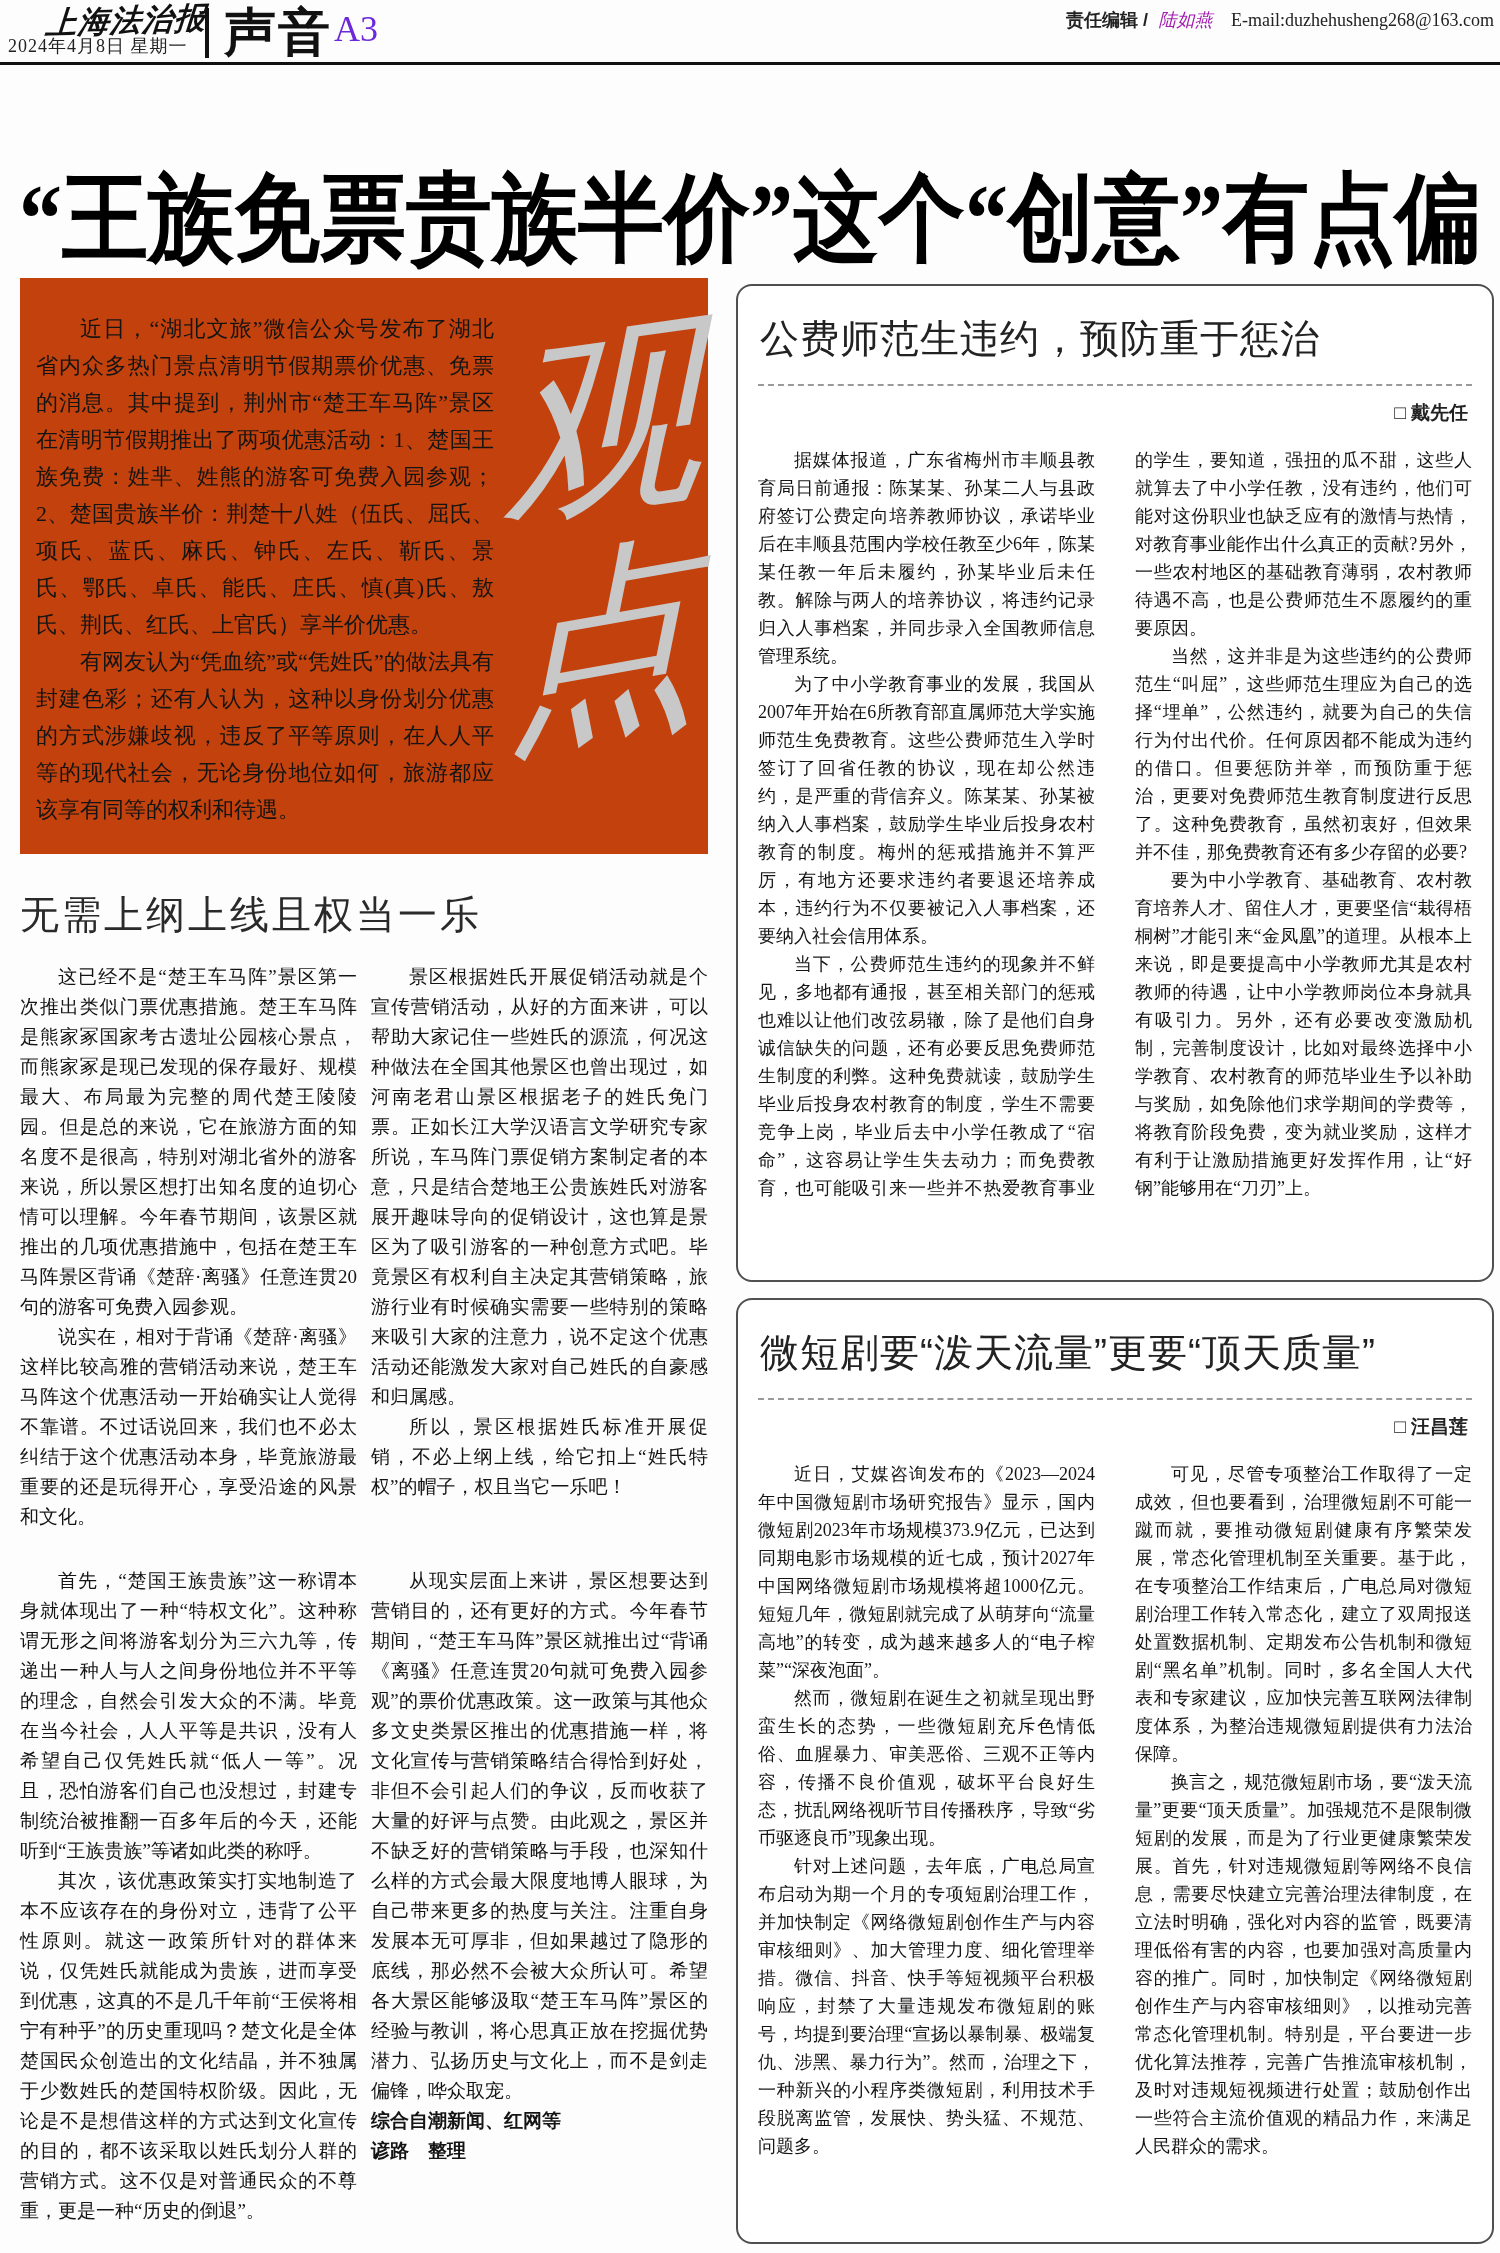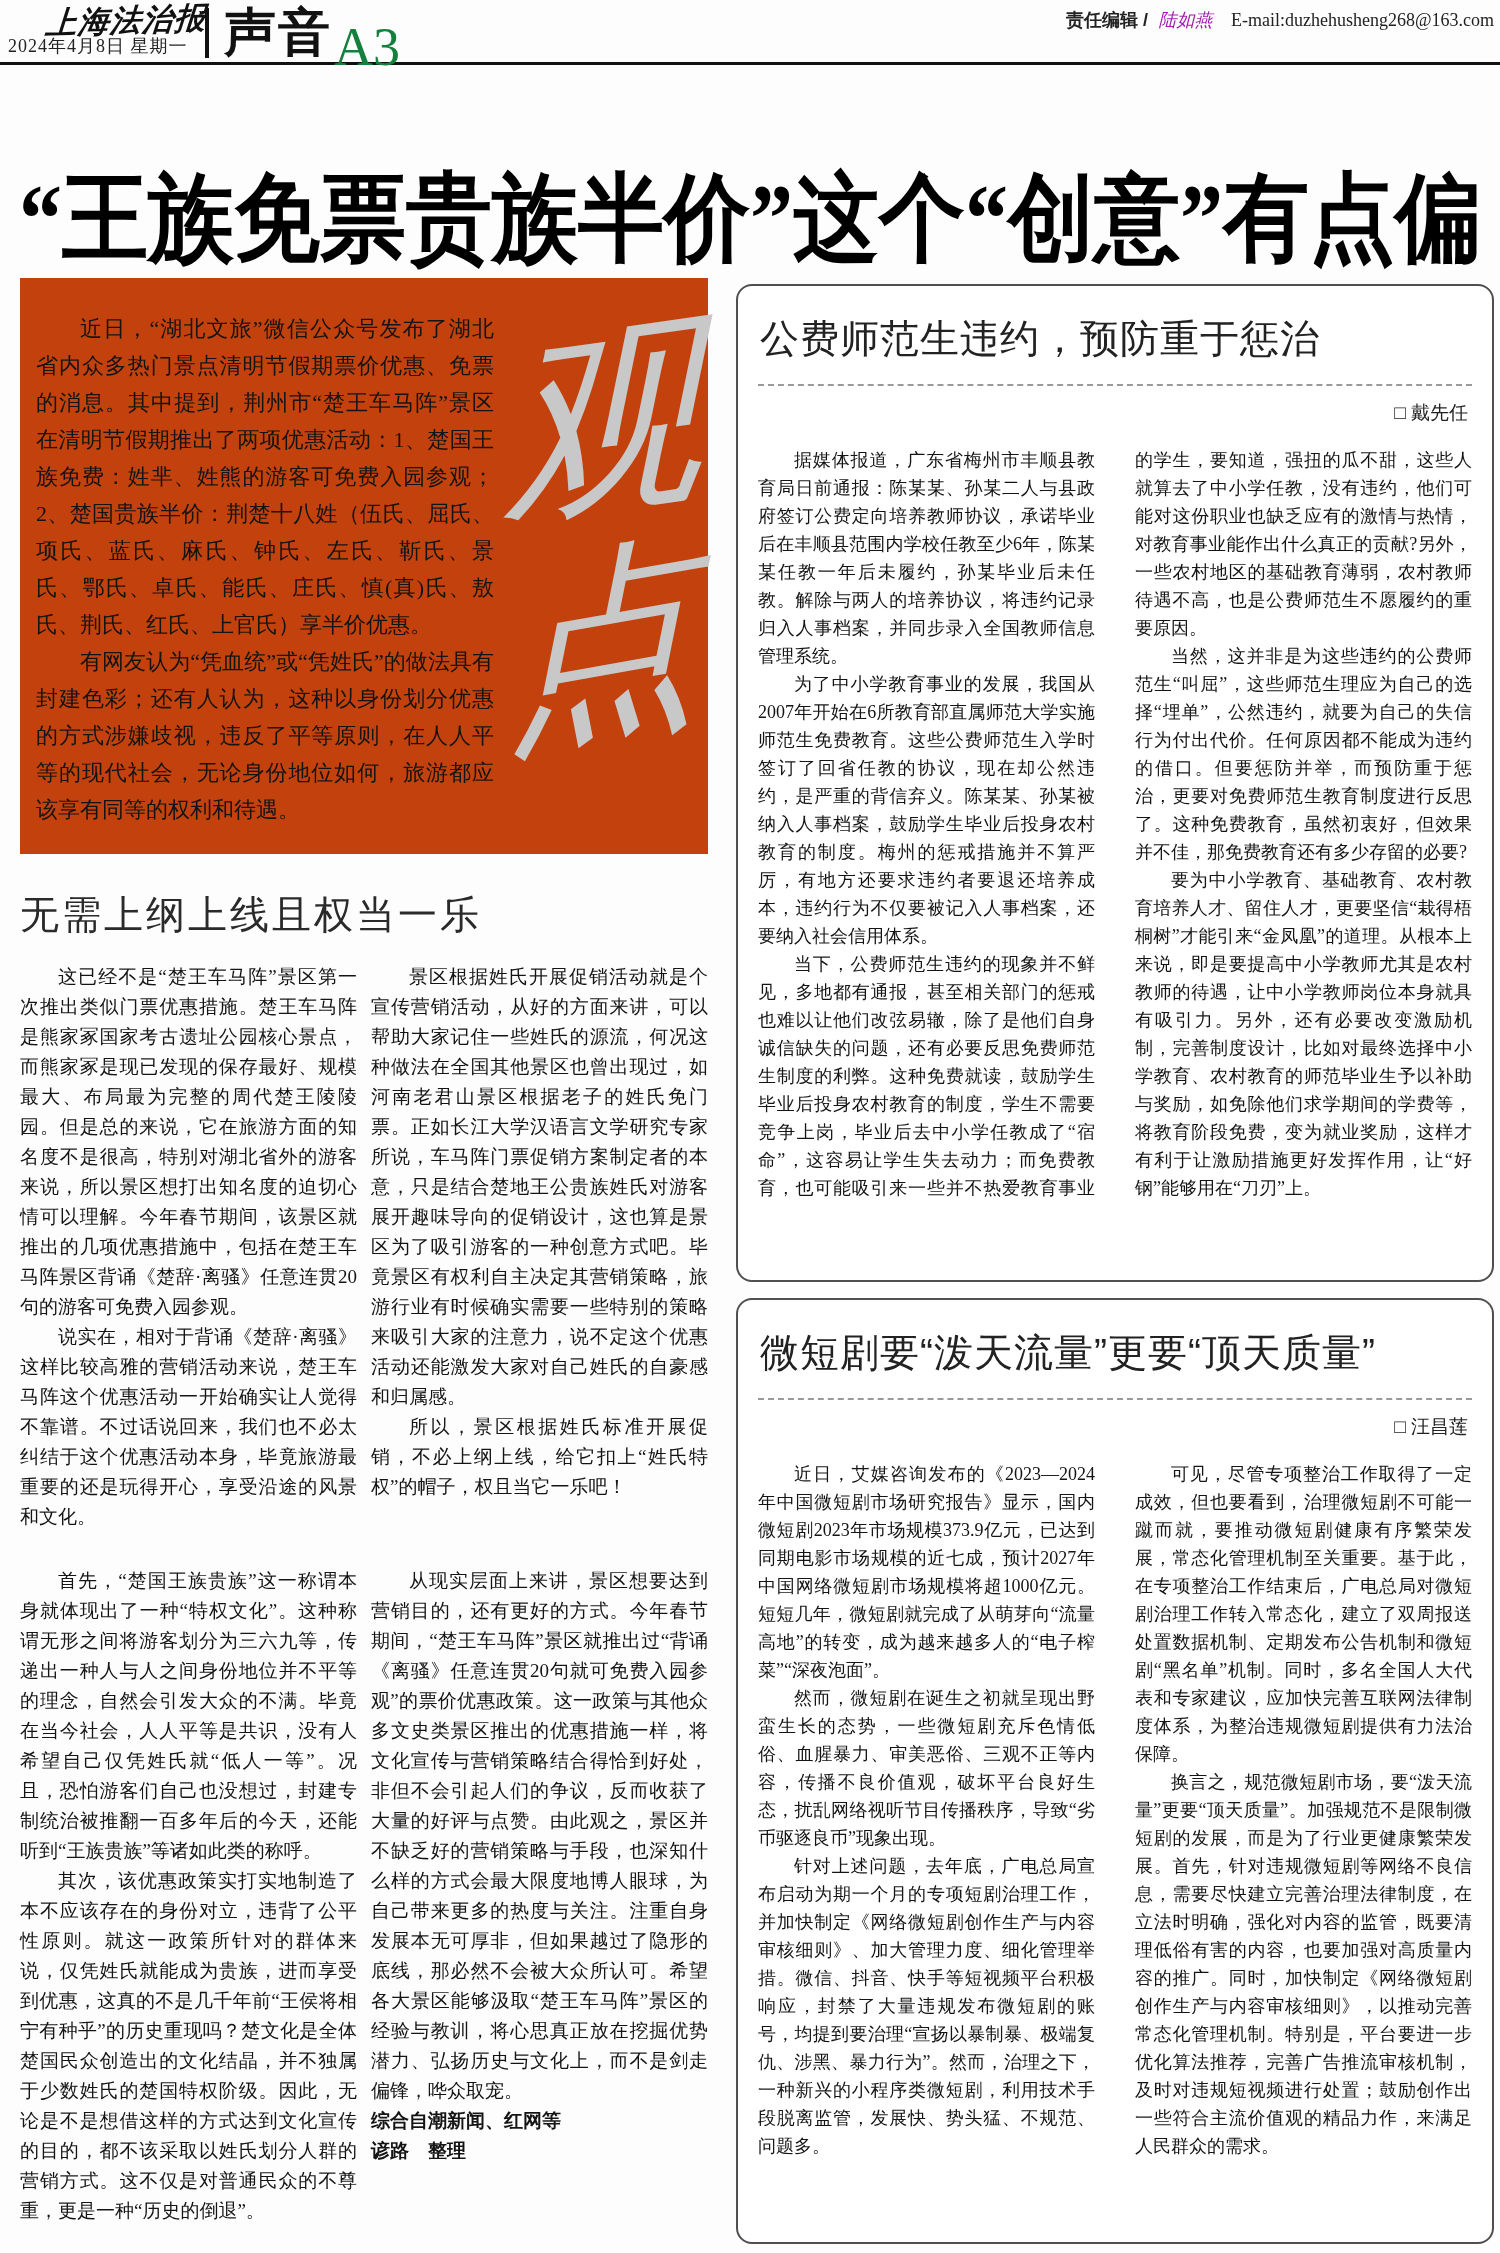--- a/index.html
+++ b/index.html
@@ -6,21 +6,21 @@
   .page{position:relative;width:1500px;height:2253px;margin:0 auto;background:#fdfdfd;
         font-family:"Liberation Serif","DejaVu Serif",serif;color:#141414;overflow:hidden;}
   
   .masthead{position:absolute;left:0;top:0;width:100%;height:62px;border-bottom:3px solid #111;}
   .paper-name{position:absolute;left:46px;top:0px;font-size:31px;font-weight:bold;font-style:italic;
               transform:skewX(-6deg) rotate(-2deg);letter-spacing:1px;color:#111;}
   .date-line{position:absolute;left:8px;top:34px;font-size:18px;color:#222;letter-spacing:1px;}
   .mast-divider{position:absolute;left:205px;top:8px;width:4px;height:50px;background:#111;}
   .section-name{position:absolute;left:224px;top:-2px;font-size:52px;font-weight:900;
                 font-family:"Liberation Sans","DejaVu Sans",sans-serif;letter-spacing:2px;color:#111;}
-  .page-no{position:absolute;left:334px;top:16px;font-size:54px;color:#15803d;font-family:"Liberation Serif",serif;}
+  .page-no{position:absolute;left:334px;top:8px;font-size:36px;color:#6d28d9;font-family:"Liberation Serif",serif;}
   .mast-right{position:absolute;right:6px;top:8px;font-size:18px;color:#222;white-space:nowrap;}
   .mast-right .ed-label{font-family:"Liberation Sans",sans-serif;font-weight:bold;}
   .mast-right .ed-name{font-style:italic;color:#a21caf;margin:0 14px 0 6px;}
   
   .headline{position:absolute;left:10px;top:96px;width:1480px;text-align:center;white-space:nowrap;
             font-size:86px;font-weight:900;letter-spacing:0px;color:#000;
             font-family:"Liberation Serif","DejaVu Serif",serif;transform:scaleY(1.12);transform-origin:top;}
   
   .left-region{position:absolute;left:20px;top:278px;width:688px;}
   .right-region{position:absolute;left:736px;top:284px;width:758px;}
@@ -39,21 +39,21 @@
   .two-col{column-count:2;column-gap:14px;font-size:19px;line-height:30px;text-align:justify;}
   .two-col p{margin:0;text-indent:2em;}
   .credit{font-weight:bold;text-align:left;text-indent:0 !important;}
   
   .boxed{border:2px solid #4f4f4f;border-radius:16px;background:#fff;box-sizing:border-box;
          padding:24px 20px 18px 20px;margin-bottom:16px;}
   .box-a{min-height:998px;}
   .box-b{min-height:946px;}
   .r-title{margin:0;padding:2px 2px 18px 2px;font-size:39px;font-weight:300;letter-spacing:1px;color:#222;
            font-family:"Liberation Sans","DejaVu Sans",sans-serif;border-bottom:2px dashed #9a9a9a;}
-  .byline{text-align:right;font-size:19px;font-weight:normal;margin:14px 4px 20px 0;
+  .byline{text-align:right;font-size:19px;font-weight:bold;margin:14px 4px 20px 0;
           font-family:"Liberation Sans","DejaVu Sans",sans-serif;color:#222;}
   .boxed .two-col{column-gap:40px;font-size:18px;line-height:28px;}
 </style>
 </head>
 <body>
 
 <div class="page">
 
   <header class="masthead">
     <div class="paper-name">上海法治报</div>

